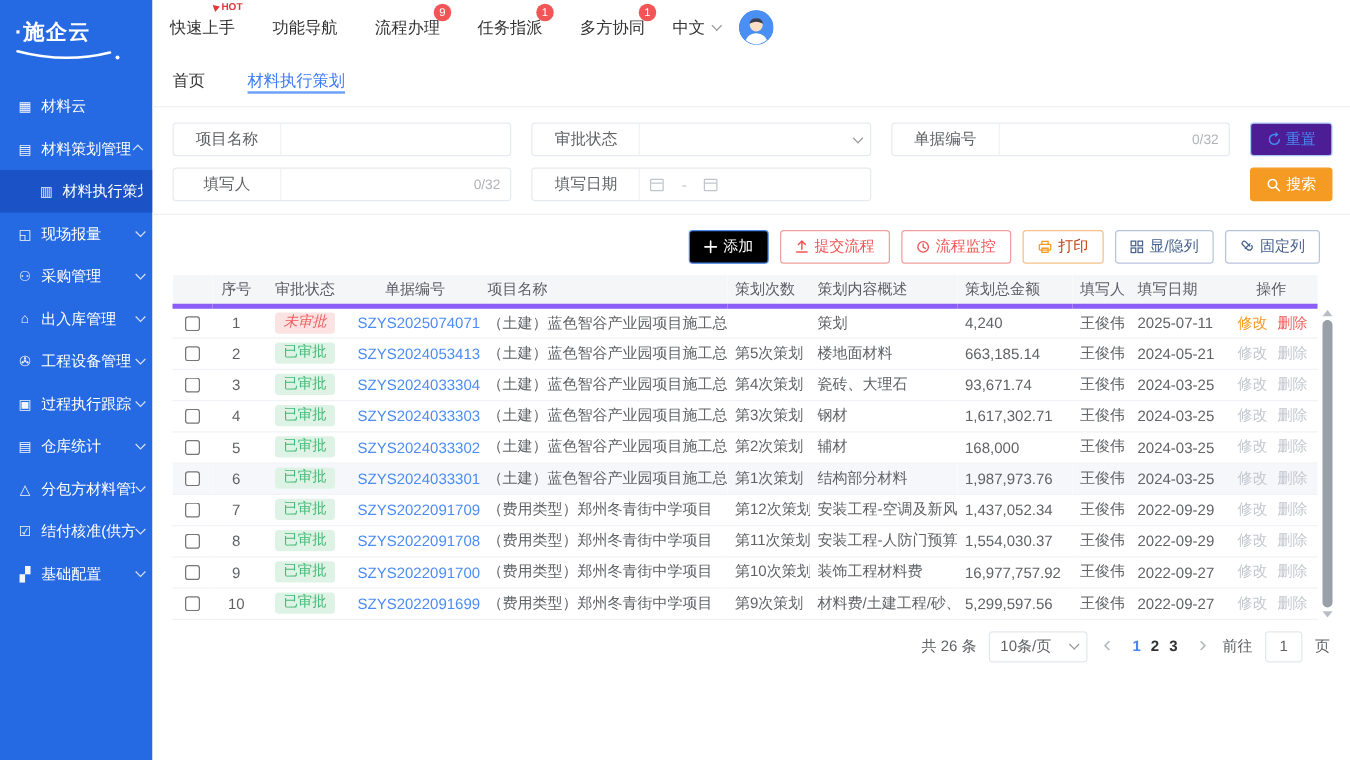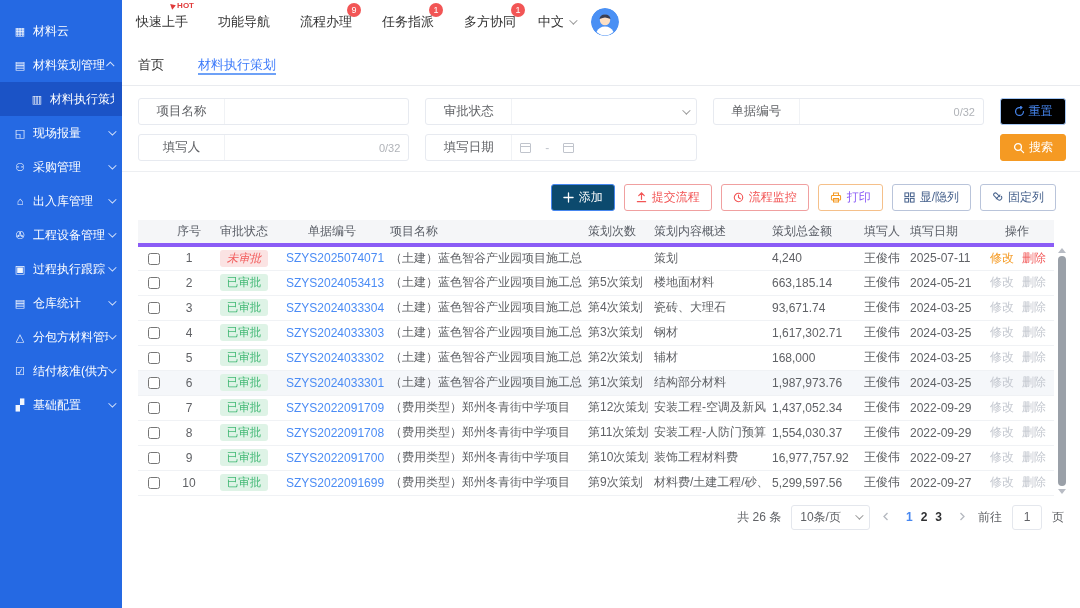--- a/index.html
+++ b/index.html
@@ -47,31 +47,31 @@
   .search-panel { padding:12px 14px 10px 16px; display:grid; grid-template-columns:1fr 1fr 1fr 66px; gap:9px 16px; border-bottom:1px solid #edeff2; }
   .sfield { display:flex; align-items:center; height:27px; border:1px solid #e7eaf0; border-radius:3px; background:#fff; overflow:hidden; }
   .sf-label { width:86px; text-align:center; font-size:12.5px; color:#606266; border-right:1px solid #f0f2f5; flex-shrink:0; line-height:25px; }
   .sf-input { flex:1; display:flex; align-items:center; padding:0 8px; color:#b9bdc4; height:100%; cursor:text; }
   .sf-counter { margin-left:auto; font-size:11px; color:#b0b3b8; }
   .sf-chev { margin-left:auto; }
   .cal-icon { width:11px; height:10px; border:1px solid #c0c4cc; border-radius:1px; position:relative; display:inline-block; }
   .cal-icon::before { content:""; position:absolute; top:2px; left:0; right:0; border-top:1px solid #c0c4cc; }
   .date-sep { margin:0 14px; color:#c0c4cc; }
   .btn { display:inline-flex; align-items:center; justify-content:center; gap:4px; border-radius:3px; cursor:pointer; font-size:12px; white-space:nowrap; }
-  .btn-reset { height:27px; border:1px solid #a6c8f5; color:#4787f0; background:#000000; width:66px; }
+  .btn-reset { height:27px; border:1px solid #a6c8f5; color:#4787f0; background:#4c1d95; width:66px; }
   .btn-search { height:27px; background:#f59a23; color:#fff; border:1px solid #f59a23; width:66px; }
 
   
   .table-panel { flex:1; padding:8px 14px 0 16px; display:flex; flex-direction:column; min-height:0; }
   .toolbar { display:flex; justify-content:flex-end; gap:9px; padding:4px 10px 9px 0; }
   .tbtn { height:27px; padding:0 11px; border-radius:3px; border:1px solid; display:inline-flex; align-items:center; gap:5px; font-size:12px; cursor:pointer; background:#fff; }
   .tbtn svg { display:block; }
-  .tbtn-add { background:#0c4a6e; border-color:#4787f0; color:#fff; }
+  .tbtn-add { background:#000000; border-color:#4787f0; color:#fff; }
   .tbtn-red { border-color:#f0a0a0; color:#f25555; }
-  .tbtn-orange { border-color:#f5c08a; color:#8b5cf6; }
+  .tbtn-orange { border-color:#f5c08a; color:#c2410c; }
   .tbtn-plain { border-color:#b9c4da; color:#46618c; }
 
   
   .table-wrap { position:relative; padding-right:12px; }
   table { width:100%; border-collapse:collapse; table-layout:fixed; font-size:12px; }
   thead th { background:#f5f6f8; color:#5a5e66; font-weight:normal; height:25px; padding:0 6px; border-bottom:4px solid #8b5cf6; white-space:nowrap; overflow:hidden; text-align:left; }
   tbody td { height:25px; padding:0 6px; border-bottom:1px solid #f0f2f5; color:#606266; white-space:nowrap; overflow:hidden; }
   tr.hl td { background:#f5f7fa; }
   th.c, td.c { text-align:center; }
   th.r, td.r { text-align:left; }
@@ -99,20 +99,27 @@
   .pg-num { cursor:pointer; font-weight:bold; color:#303133; padding:0 4px; }
   .pg-num.cur { color:#4787f0; }
   .goto-input { width:30px; height:25px; border:1px solid #e4e7ed; border-radius:3px; text-align:center; font-size:12px; color:#606266; }
 </style>
 </head>
 <body>
 
 <div class="app">
 
   <aside class="sidebar">
+    <div class="logo">
+      <span class="logo-text"><span>·</span><span>施企云</span></span>
+      <svg class="logo-swoosh" width="86" height="12" viewBox="0 0 86 12">
+        <path d="M2,3 Q40,13 76,4" stroke="#ffffff" stroke-width="2" fill="none" stroke-linecap="round"></path>
+        <circle cx="82" cy="8" r="1.6" fill="#ffffff"></circle>
+      </svg>
+    </div>
     <nav class="side-menu" id="side-menu">
         <div class="side-item">
           <span class="s-icon">▦</span>
           <span class="s-label">材料云</span>
         </div>
         <div class="side-item">
           <span class="s-icon">▤</span>
           <span class="s-label">材料策划管理</span>
           <span class="chev up"></span>
         </div>

